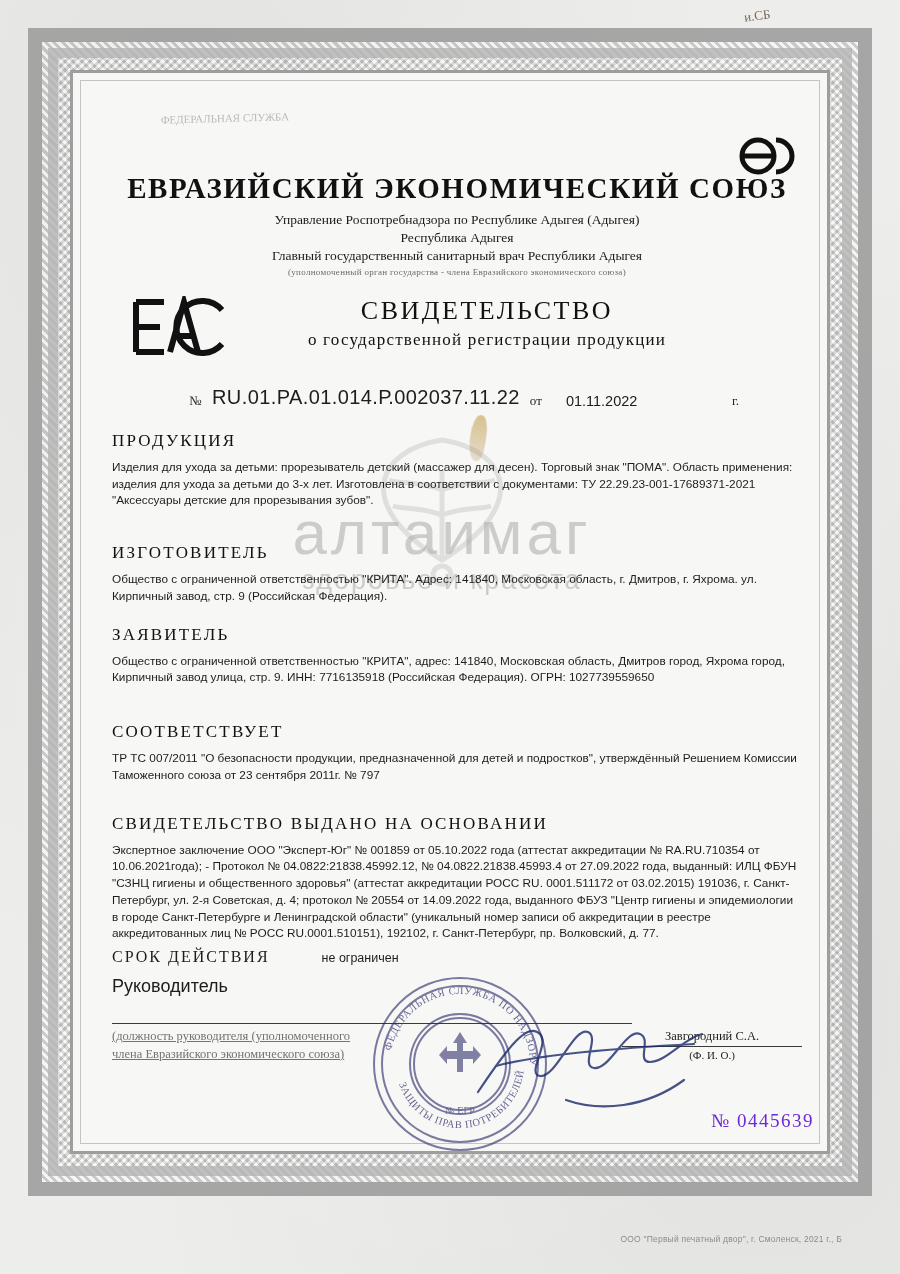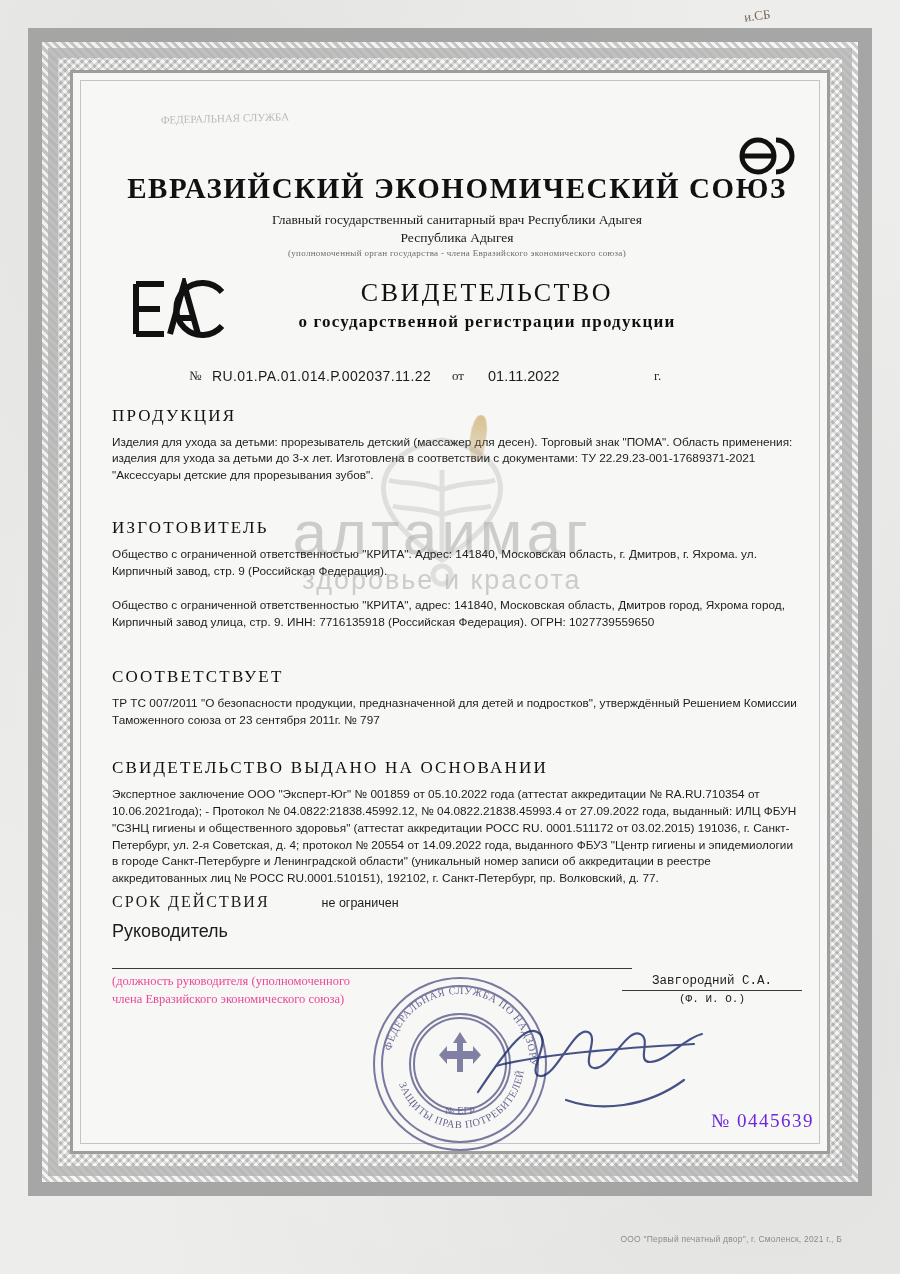--- a/index.html
+++ b/index.html
@@ -159,34 +159,33 @@
     margin-left: 60px;
   }
   .cert-subtitle {
     text-align: center;
     font-family: "Liberation Serif", serif;
     font-size: 17px;
     letter-spacing: 1.2px;
     color: #111;
     margin-left: 60px;
     margin-top: 4px;
-    font-weight: bold;
   }
 
   .numline {
     margin-top: 16px;
     display: flex;
     align-items: flex-end;
     font-family: "Liberation Serif", serif;
     font-size: 14px;
   }
   .numline .lbl-no { width: 90px; text-align: right; padding-right: 10px; font-size: 13px;}
   .numline .regnum {
     font-family: "Liberation Sans", sans-serif;
-    font-size: 14px;
+    font-size: 20px;
     letter-spacing: 0.4px;
     min-width: 230px;
   }
   .numline .ot { padding: 0 24px 0 10px; font-size: 13px;}
   .numline .date {
     font-family: "Liberation Sans", sans-serif;
     font-size: 14.5px;
     min-width: 120px;
   }
   .numline .g { padding-left: 46px; font-size: 13px;}
@@ -243,27 +242,28 @@
   .sign-line {
     position: absolute;
     left: 0; top: -4px;
     width: 520px;
     border-top: 1px solid #3a3a3a;
   }
   .sign-caption {
     font-family: "Liberation Serif", serif;
     font-size: 12.5px;
     line-height: 1.45;
-    color: #ec4899;
+    color: #737373;
     width: 520px;
+    text-decoration: underline;
   }
   .sign-name {
     position: absolute;
     right: 0; top: 2px;
-    font-family: Liberation Mono, monospace;
+    font-family: Liberation Serif, serif;
     font-size: 12.5px;
     text-align: center;
     width: 180px;
   }
   .sign-name .fio {
     font-size: 11px;
     color: #222;
     border-top: 1px solid #3a3a3a;
     padding-top: 2px;
     margin-top: 2px;
@@ -397,22 +397,23 @@
   <div class="wm-sub">здоровье и красота</div>
 </div>
 
 <div id="smudge"></div>
 
 <div id="content">
 
   <div class="org-title">ЕВРАЗИЙСКИЙ ЭКОНОМИЧЕСКИЙ СОЮЗ</div>
 
   <div class="org-sub">
+    <div>Управление Роспотребнадзора по Республике Адыгея (Адыгея)</div>
+    <div>Республика Адыгея</div>
     <div>Главный государственный санитарный врач Республики Адыгея</div>
-    <div>Республика Адыгея</div>
     <div class="faint">(уполномоченный орган государства - члена Евразийского экономического союза)</div>
   </div>
 
   <div class="cert-head-row">
     <div id="eac-left">
       <svg width="96" height="62" viewBox="0 0 96 62">
         <g fill="none" stroke="#111" stroke-width="6" stroke-linecap="butt">
           <path d="M6 6 H34 M6 31 H30 M6 56 H34 M6 6 V56"></path>
           <path d="M40 56 L54 6 L68 56 M45 40 H63"></path>
           <path d="M92 14 A26 26 0 1 0 92 48"></path>
@@ -435,20 +436,21 @@
     <div class="section-title">ПРОДУКЦИЯ</div>
     <div class="body-text">Изделия для ухода за детьми: прорезыватель детский (массажер для десен). Торговый знак "ПОМА". Область применения: изделия для ухода за детьми до 3-х лет. Изготовлена в соответствии с документами: ТУ 22.29.23-001-17689371-2021 "Аксессуары детские для прорезывания зубов".</div>
   </div>
 
   <div class="sec-maker">
     <div class="section-title">ИЗГОТОВИТЕЛЬ</div>
     <div class="body-text">Общество с ограниченной ответственностью "КРИТА". Адрес: 141840, Московская область, г. Дмитров, г. Яхрома. ул. Кирпичный завод, стр. 9 (Российская Федерация).</div>
   </div>
 
   <div class="sec-applic">
+    <div class="section-title">ЗАЯВИТЕЛЬ</div>
     <div class="body-text">Общество с ограниченной ответственностью "КРИТА", адрес: 141840, Московская область, Дмитров город, Яхрома город, Кирпичный завод улица, стр. 9. ИНН: 7716135918 (Российская Федерация). ОГРН: 1027739559650</div>
   </div>
 
   <div class="sec-conform">
     <div class="section-title">СООТВЕТСТВУЕТ</div>
     <div class="body-text">ТР ТС 007/2011 "О безопасности продукции, предназначенной для детей и подростков", утверждённый Решением Комиссии Таможенного союза от 23 сентября 2011г. № 797</div>
   </div>
 
   <div class="sec-basis">
     <div class="section-title">СВИДЕТЕЛЬСТВО ВЫДАНО НА ОСНОВАНИИ</div>

